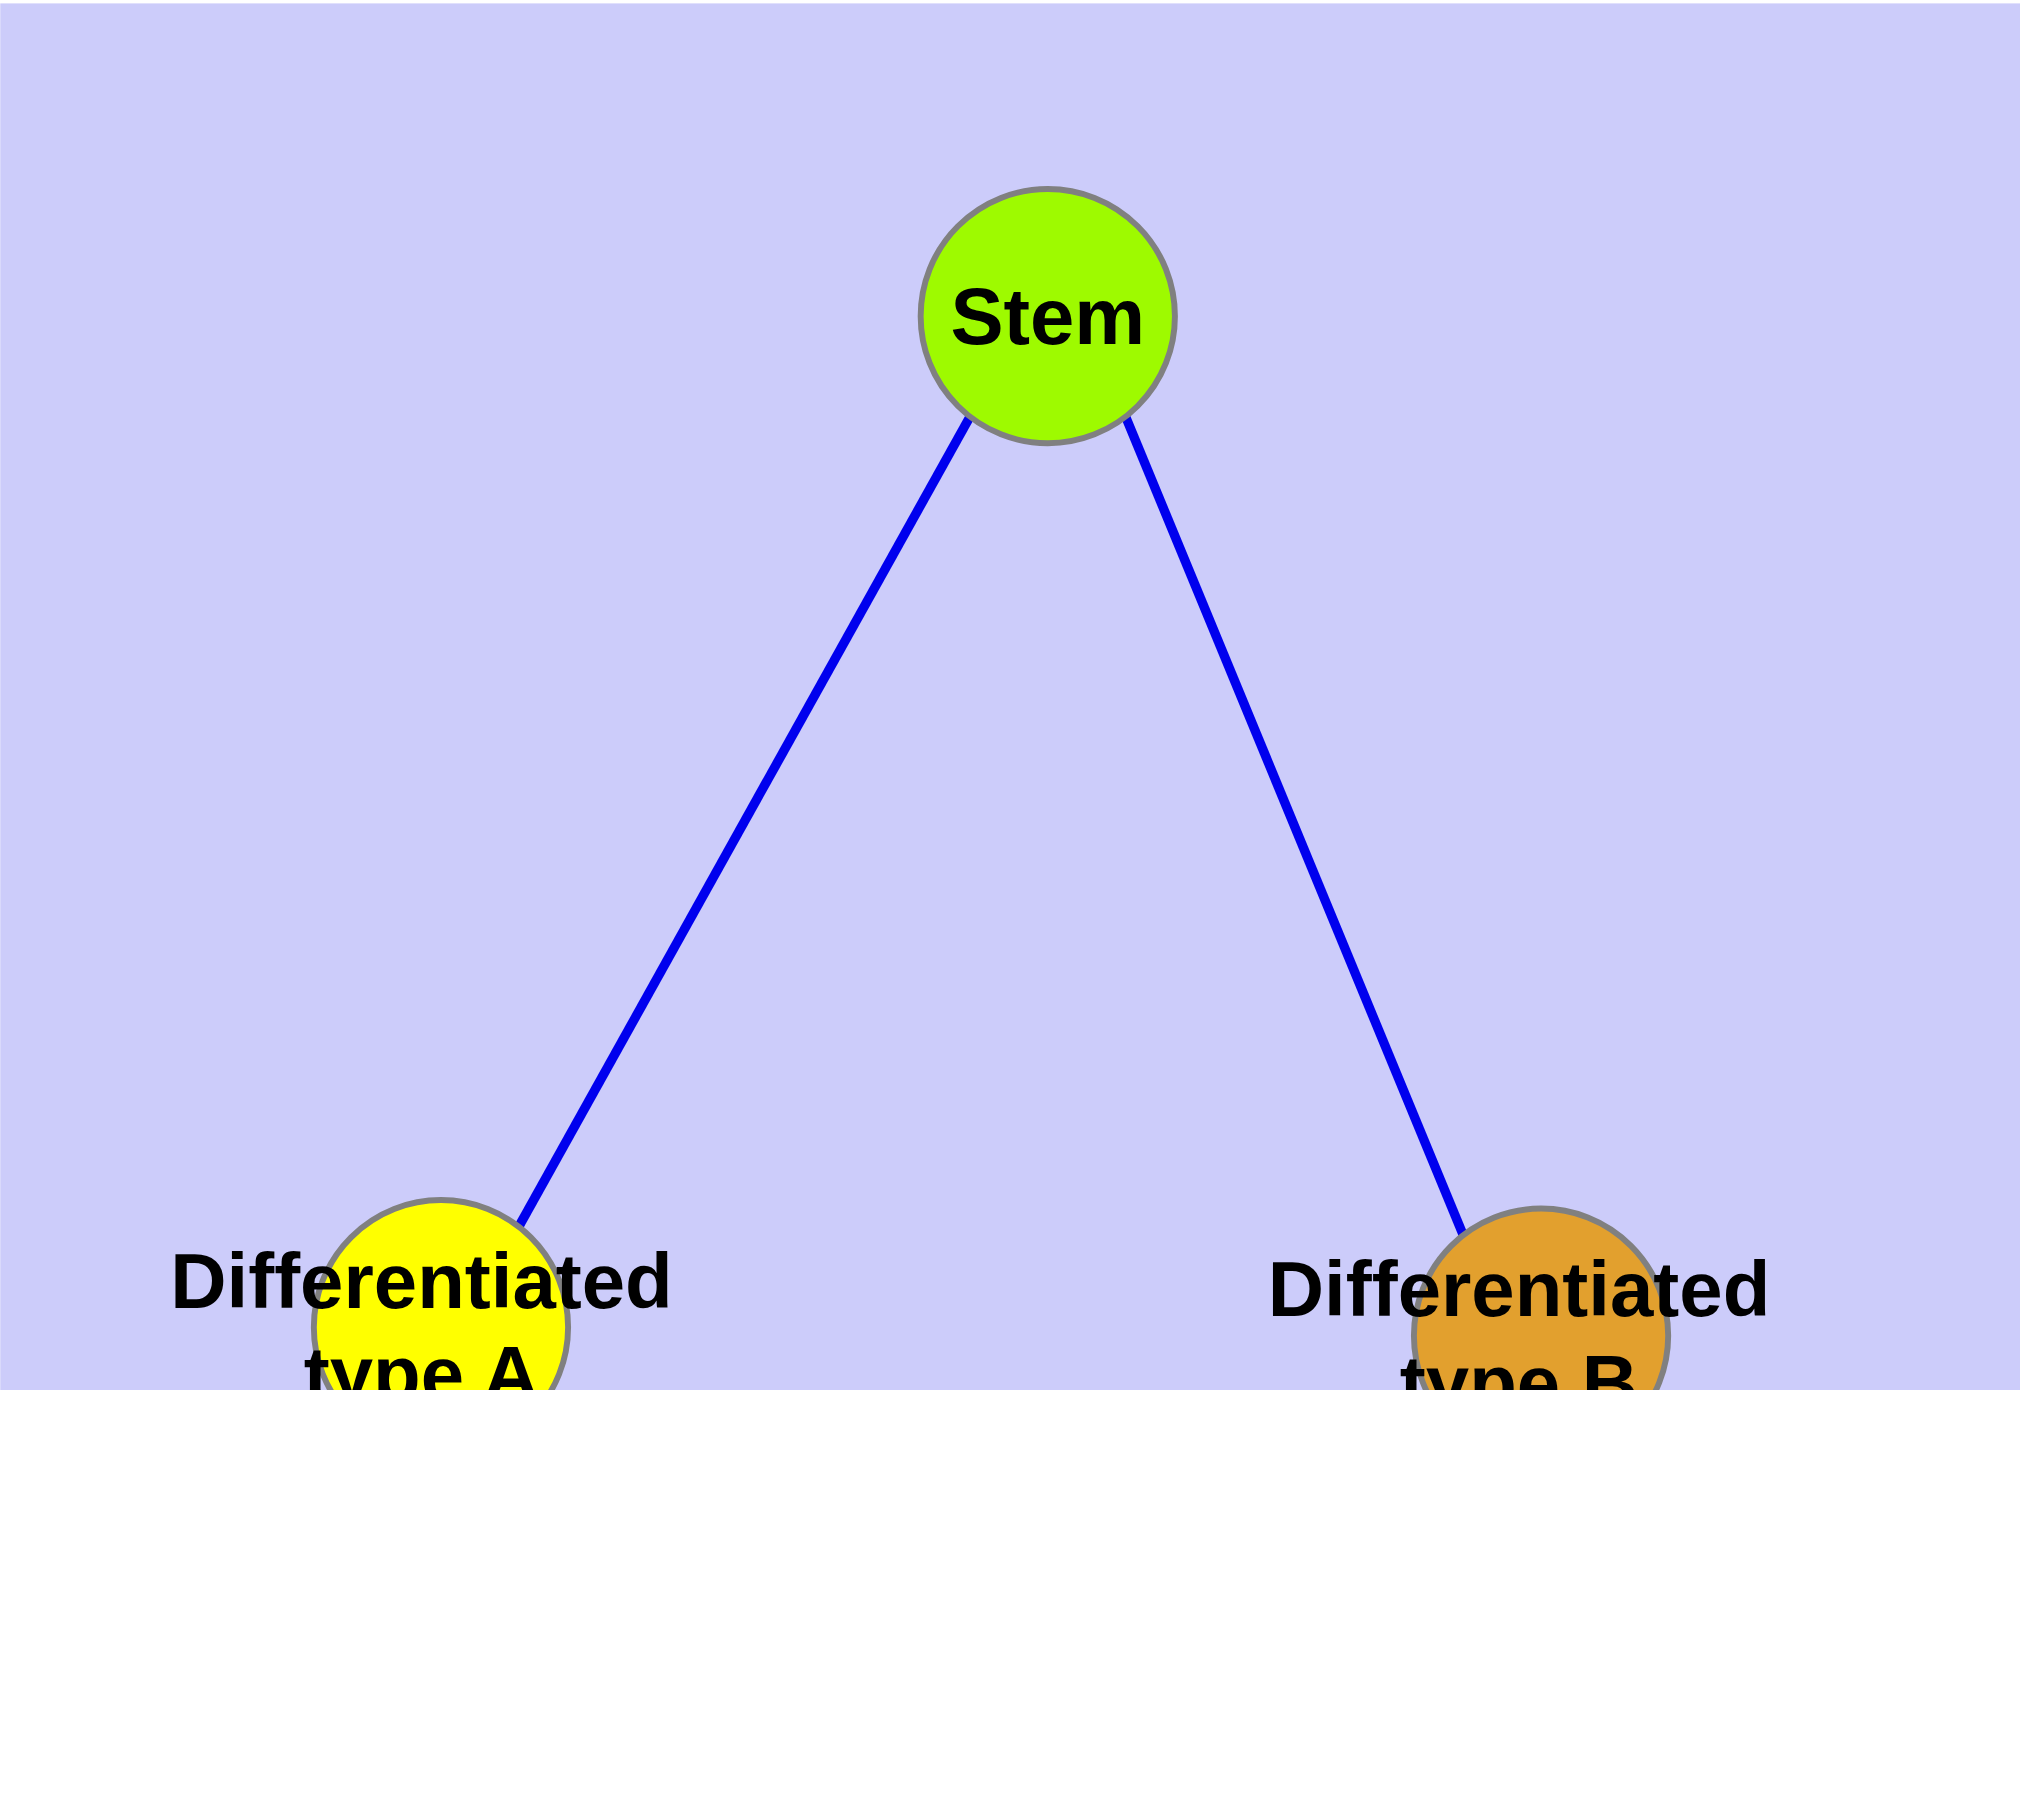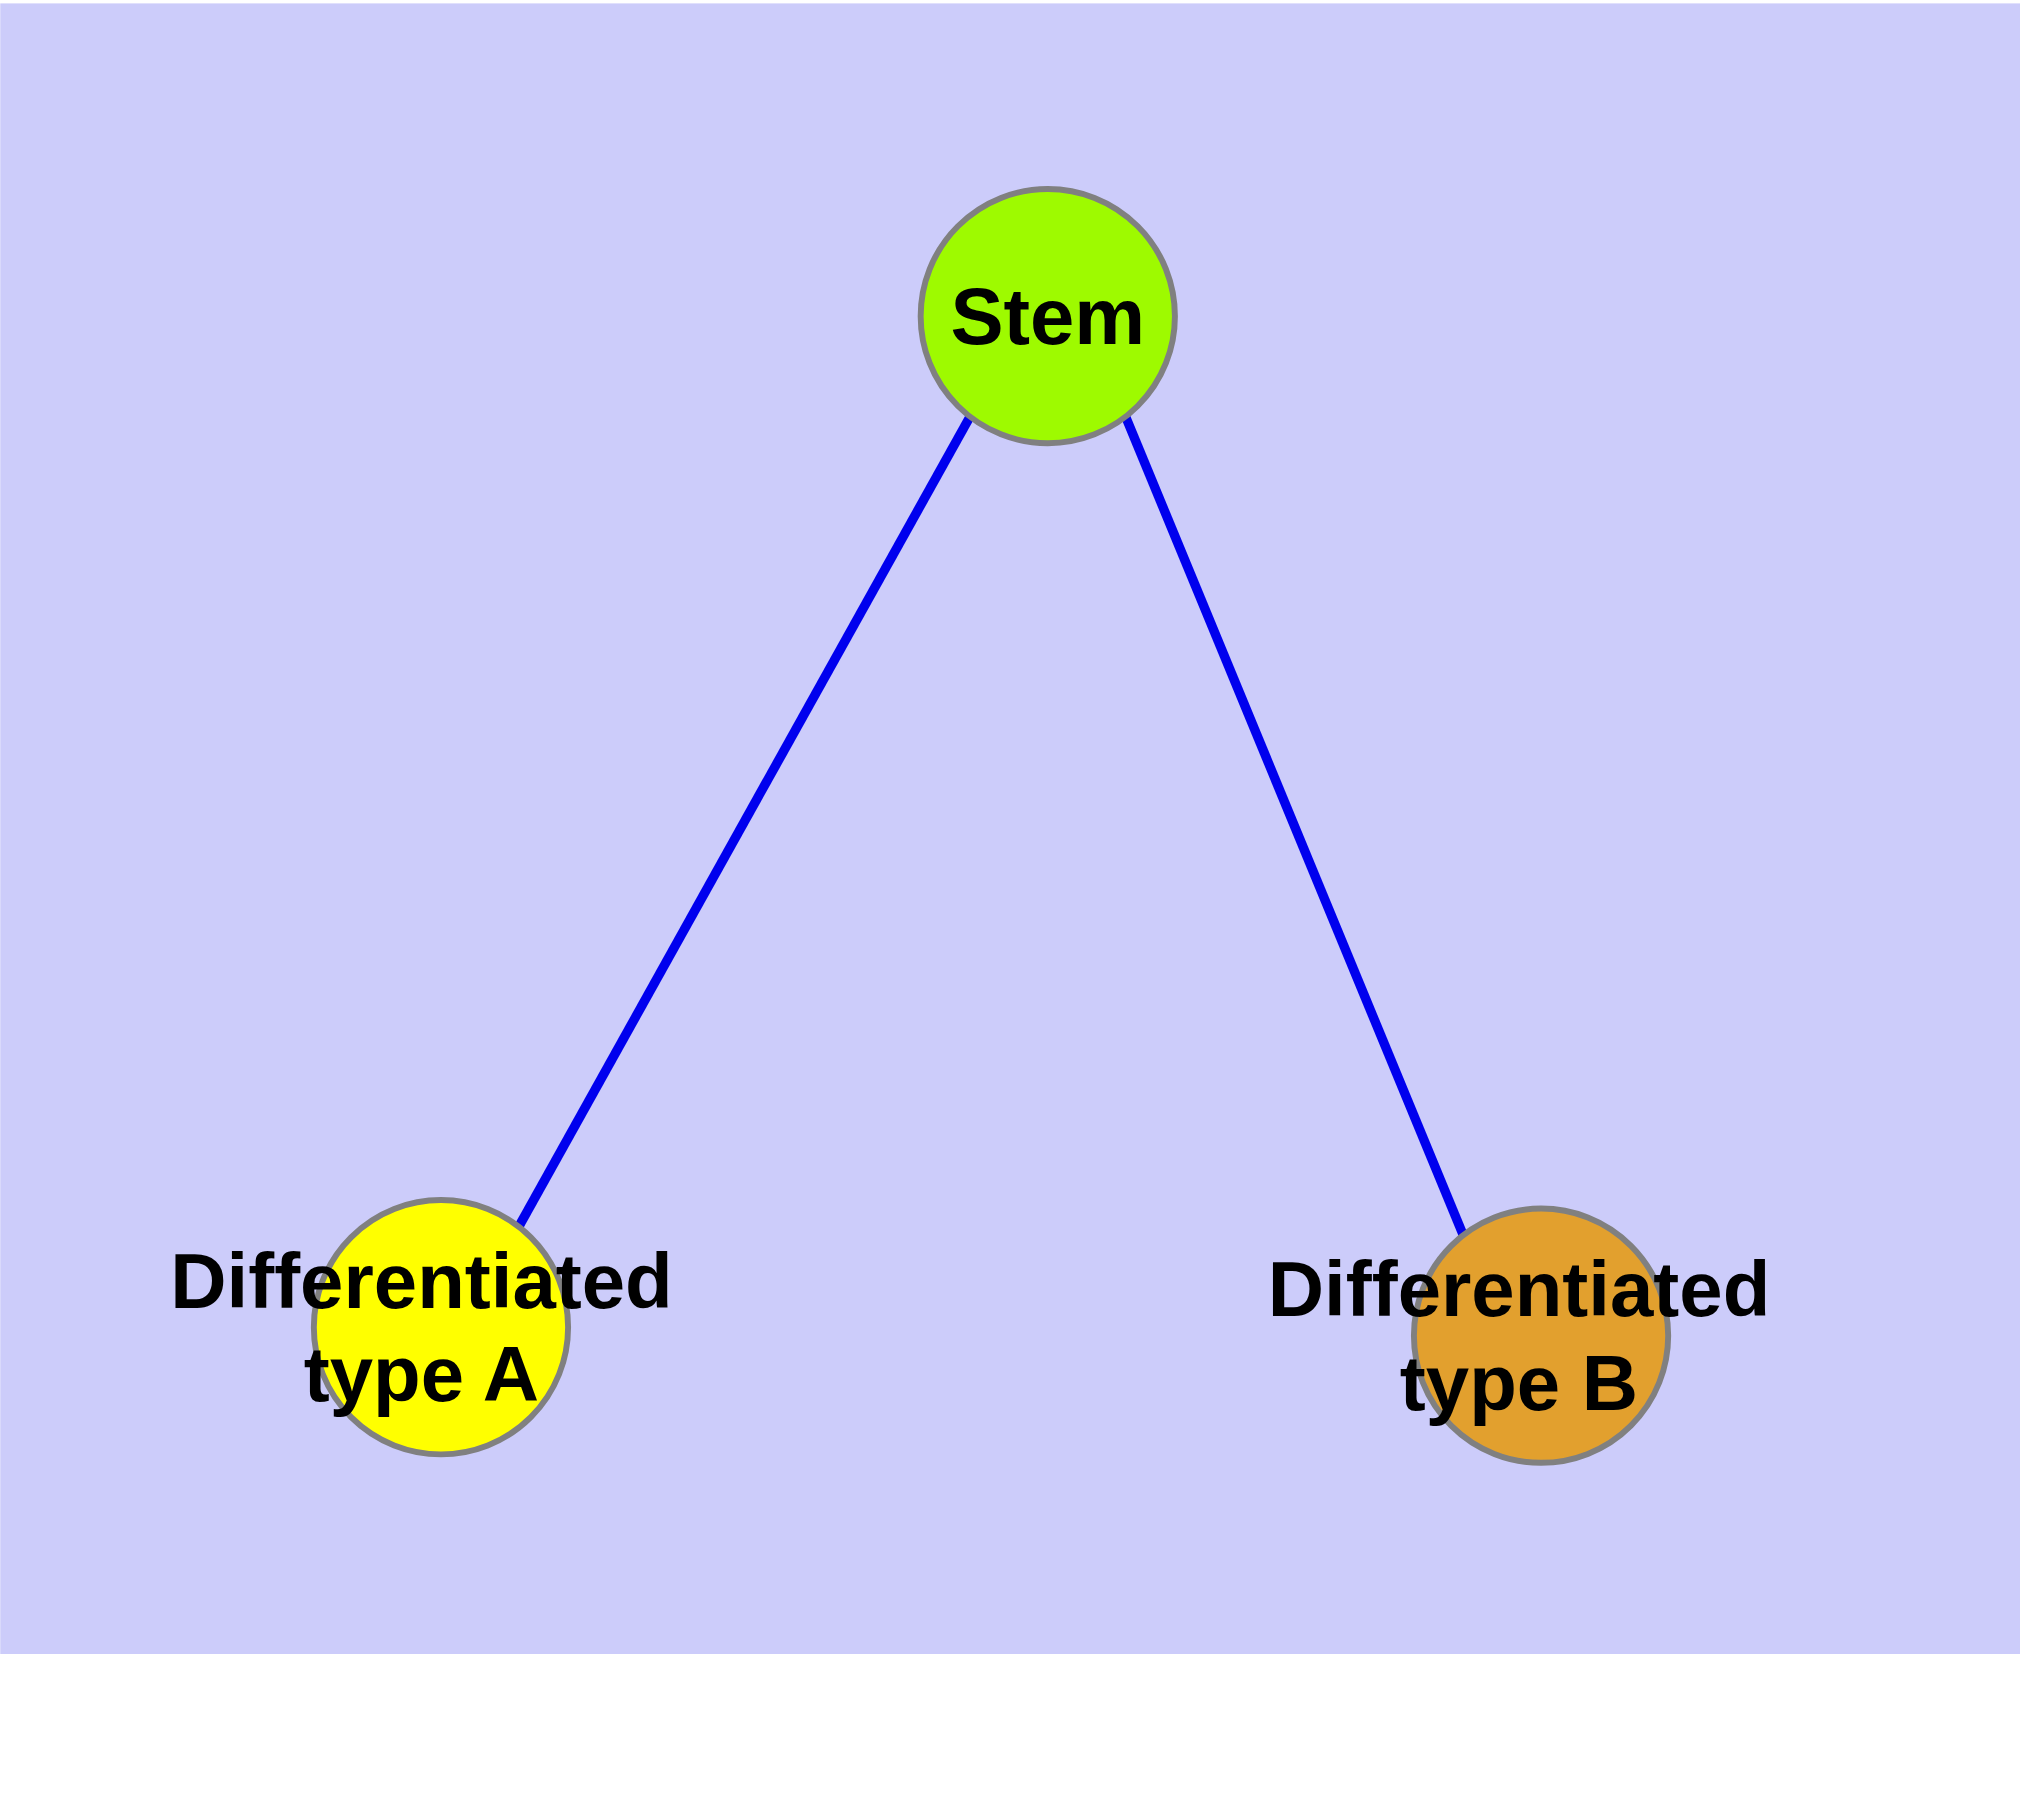--- a/index.html
+++ b/index.html
@@ -25,21 +25,21 @@
   }
   .node-label-text {
     font-family: "Liberation Sans", sans-serif;
     font-weight: bold;
     fill: #000000;
   }
 </style>
 </head>
 <body>
 
-<div id="canvas" style="width: 2021px; height: 1654px; background: rgb(255, 255, 255);">
+<div id="canvas" style="width: 2021px; height: 1390px; background: rgb(255, 255, 255);">
   <svg id="graph-svg" viewBox="0 0 2384 2138" xmlns="http://www.w3.org/2000/svg">
 
     <rect id="bg-rect" x="0" y="4" width="2384" height="2134" fill="#ccccfa"></rect>
 
     <g>
       <line id="edge-0" stroke="#0000ee" stroke-width="11" stroke-linecap="butt" x1="1144" y1="492" x2="612" y2="1447"></line>
       <line id="edge-1" stroke="#0000ee" stroke-width="11" stroke-linecap="butt" x1="1328" y1="492" x2="1726" y2="1457"></line>
     </g>
 
     <g>

